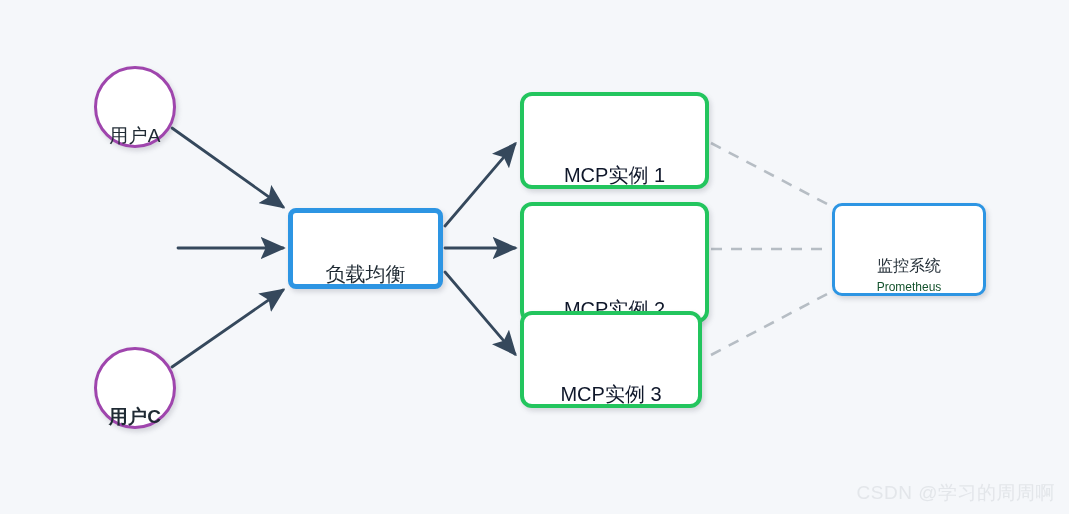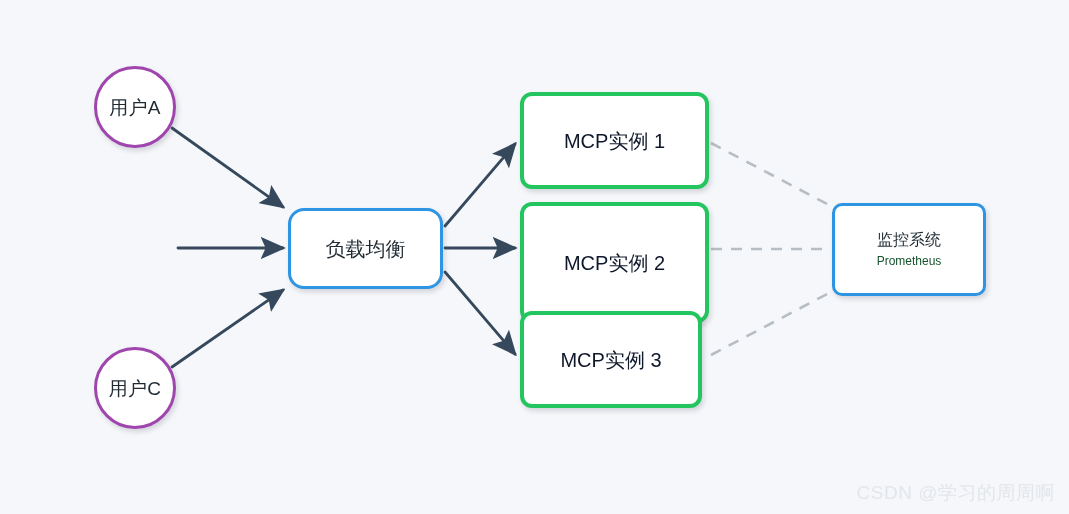--- a/index.html
+++ b/index.html
@@ -29,21 +29,21 @@
   }
 
   
   .node {
     position: absolute;
     box-sizing: border-box;
     background: #ffffff;
     display: flex;
     flex-direction: column;
     align-items: center;
-    justify-content: center;
+    justify-content: flex-end;
     text-align: center;
     z-index: 3;
   }
 
   .user-node {
     width: 82px;
     height: 82px;
     border: 3px solid #9f45ad;
     border-radius: 50%;
     box-shadow: 2px 3px 5px rgba(90, 90, 110, 0.22);
@@ -51,22 +51,22 @@
   .user-label {
     font-size: 19px;
     color: #1f2a33;
     letter-spacing: 0.2px;
     line-height: 1;
   }
 
   .lb-node {
     width: 155px;
     height: 81px;
-    border: 3px solid #f97316;
-    border-radius: 16px;
+    border: 5px solid #f97316;
+    border-radius: 8px;
     box-shadow: 2px 3px 5px rgba(90, 90, 110, 0.22);
   }
   .lb-label {
     font-size: 20px;
     color: #1f2a33;
     line-height: 1;
   }
 
   .mcp-node {
     width: 189px;
@@ -133,21 +133,21 @@
         <line x1="445" y1="272" x2="515" y2="354" stroke="#35485c" stroke-width="2.8" stroke-linecap="round" marker-end="url(#arrowhead)"></line>
         <line x1="711" y1="143" x2="831" y2="206" stroke="#b6bdc4" stroke-width="2.6" stroke-dasharray="11 9" stroke-linecap="butt"></line>
         <line x1="711" y1="249" x2="831" y2="249" stroke="#b6bdc4" stroke-width="2.6" stroke-dasharray="11 9" stroke-linecap="butt"></line>
         <line x1="711" y1="355" x2="831" y2="292" stroke="#b6bdc4" stroke-width="2.6" stroke-dasharray="11 9" stroke-linecap="butt"></line>
       </g>
   </svg>
 
   <div class="node user-node" id="node-user-a" style="left: 94px; top: 66px;">
     <span class="user-label">用户A</span>
   </div>
-  <div class="node user-node" id="node-user-c" style="left: 94px; top: 347px;">
+  <div class="node user-node" id="node-user-c" style="left: 94px; top: 347px; font-weight: bold;">
     <span class="user-label">用户C</span>
   </div>
 
   <div class="node lb-node" id="node-load-balancer" style="left: 288px; top: 208px; width: 155px; height: 81px; border-color: rgb(45, 149, 227);">
     <span class="lb-label">负载均衡</span>
   </div>
 
   <div class="node mcp-node" id="node-mcp-1" style="left: 520px; top: 92px; width: 189px; height: 97px; border-color: rgb(35, 197, 94);">
     <span class="mcp-label">MCP实例 1</span>
   </div>

